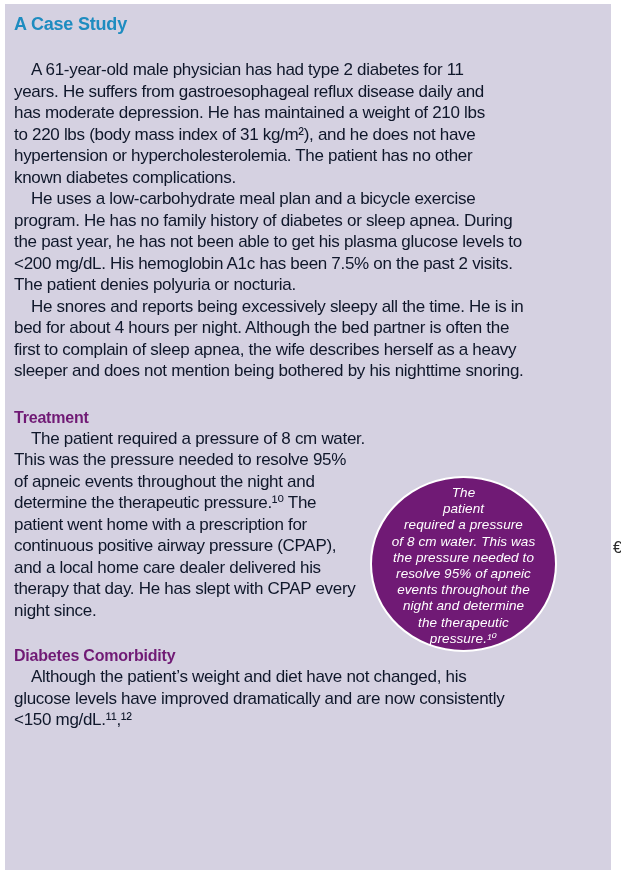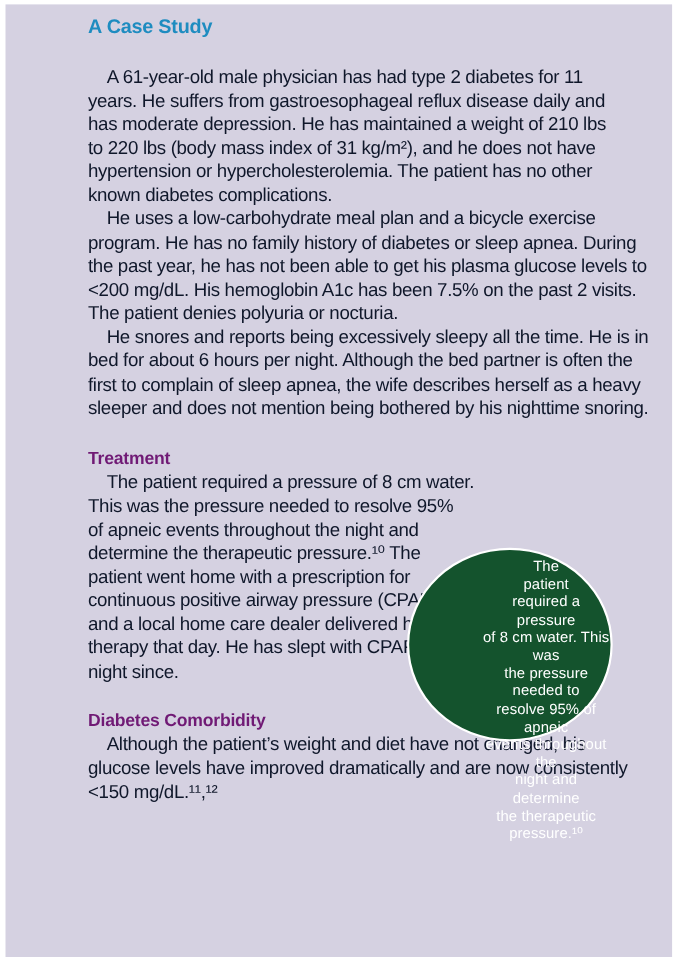--- a/index.html
+++ b/index.html
@@ -1,15 +1,15 @@
 <!DOCTYPE html>
 <html><head>
 <meta charset="utf-8">
 <style>
-  * { box-sizing: border-box; padding-left: 33px; }
+  * { box-sizing: border-box; }
   html, body { margin: 0; padding: 0; }
   .page {
     position: relative;
     width: 621px;
     height: 873px;
     background: #ffffff;
     overflow: hidden;
     font-family: "Liberation Sans", "DejaVu Sans", sans-serif;
   }
   .panel {
@@ -43,29 +43,30 @@
     font-size: 16px;
     line-height: 20px;
     font-weight: bold;
     color: #701a75;
     letter-spacing: -0.2px;
   }
   .section-heading.second { margin-top: 25px; }
   .callout {
     position: absolute;
     left: 370px;
-    top: 498px;
+    top: 476px;
     width: 187px;
     height: 176px;
     border-radius: 50%;
-    background: #14532d;
+    background: #701a75;
     border: 2px solid #ffffff;
     display: flex;
     justify-content: center;
     align-items: flex-start;
+    font-style: italic;
   }
   .callout-text {
     margin-top: 7px;
     font-size: 13.5px;
     line-height: 16.2px;
     color: #ffffff;
     text-align: center;
     white-space: pre-line;
     letter-spacing: 0.1px;
   }
@@ -94,21 +95,21 @@
 hypertension or hypercholesterolemia. The patient has no other
 known diabetes complications.</p>
 
     <p class="body-para">He uses a low-carbohydrate meal plan and a bicycle exercise
 program. He has no family history of diabetes or sleep apnea. During
 the past year, he has not been able to get his plasma glucose levels to
 &lt;200 mg/dL. His hemoglobin A1c has been 7.5% on the past 2 visits.
 The patient denies polyuria or nocturia.</p>
 
     <p class="body-para">He snores and reports being excessively sleepy all the time. He is in
-bed for about 6 hours per night. Although the bed partner is often the
+bed for about 4 hours per night. Although the bed partner is often the
 first to complain of sleep apnea, the wife describes herself as a heavy
 sleeper and does not mention being bothered by his nighttime snoring.</p>
 
 
     <h2 class="section-heading">Treatment</h2>
 
     <p class="body-para">The patient required a pressure of 8 cm water.
 This was the pressure needed to resolve 95%
 of apneic events throughout the night and
 determine the therapeutic pressure.¹⁰ The

